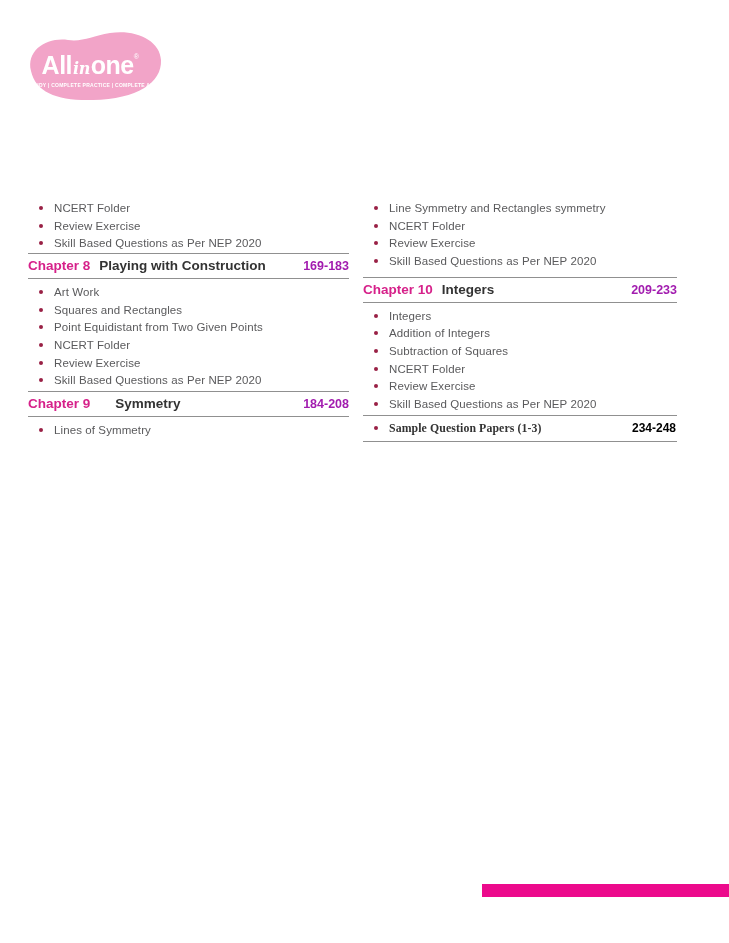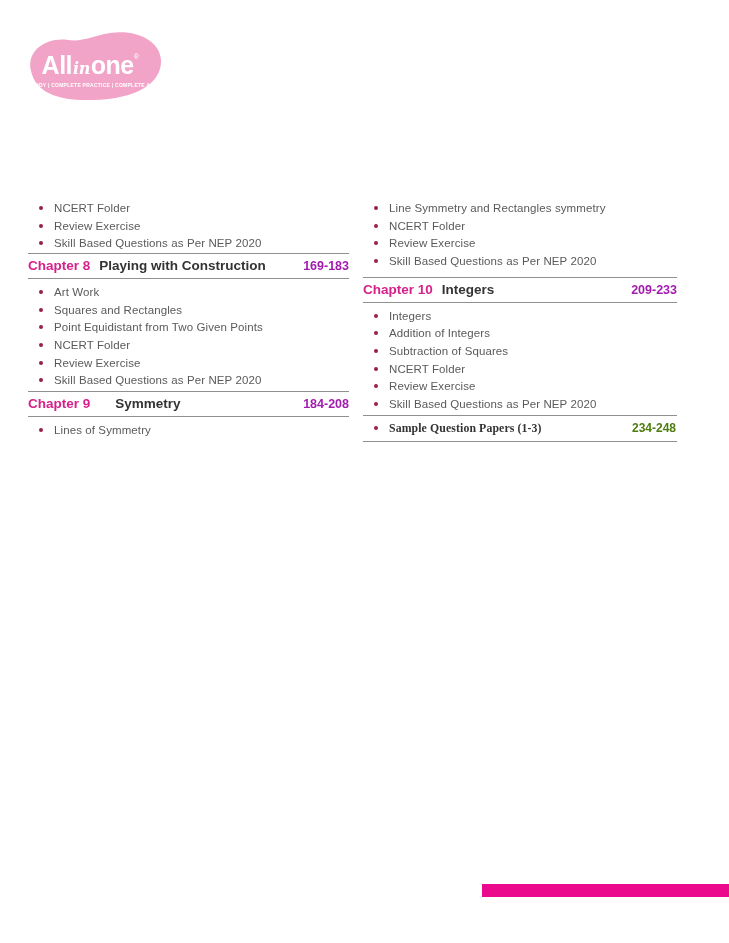--- a/index.html
+++ b/index.html
@@ -54,21 +54,21 @@
   .row-ch10 { margin-top:7px;text-align:right; }
   ul.sub { margin-top:4px; }
 
   .special-row {
     margin-top:2px;
     display:flex; align-items:center;
     border-top:1px solid #909090; border-bottom:1px solid #909090;
     padding:5px 0 5px 11px;
   }
   .special-label { font-size:11.8px; font-weight:700; color:#333333; letter-spacing:0.1px;font-family:Liberation Serif, serif; }
-  .special-pages { margin-left:auto; font-weight:700; font-size:12px; color:#4d7c0f; padding-right:1px; }
+  .special-pages { margin-left:auto; font-weight:700; font-size:12px; color:#000000; padding-right:1px; }
 
   
   .footer-bar {
     position:absolute; left:482px; top:884px;
     width:247px; height:13px;
     background:#ec0a8c;
   }
 </style>
 </head>
 <body>

